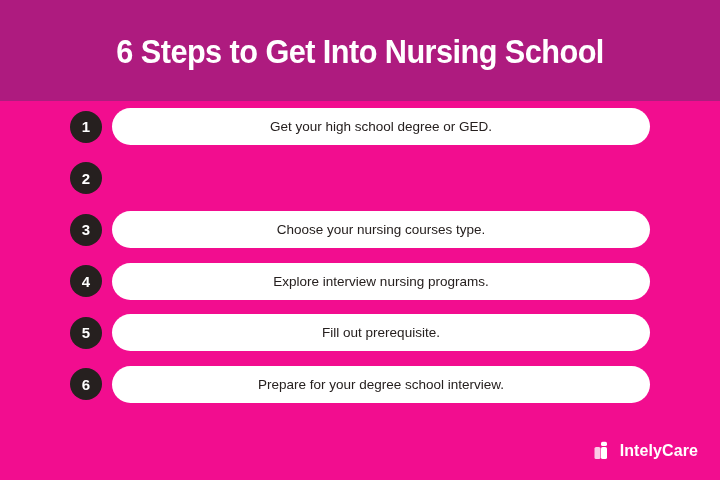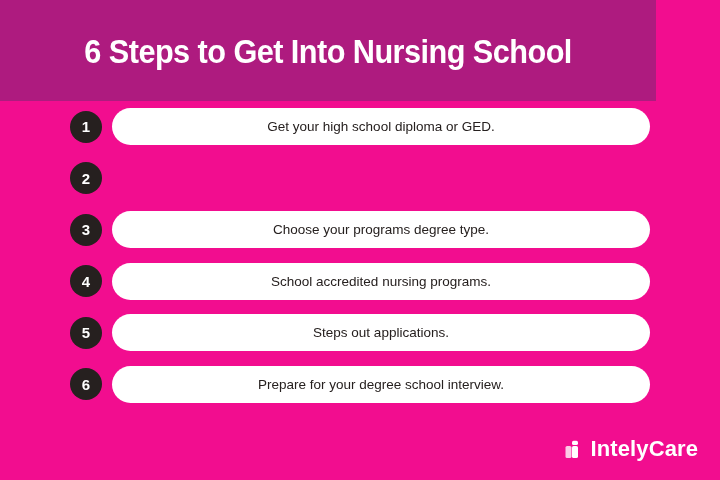--- a/index.html
+++ b/index.html
@@ -19,21 +19,21 @@
     height: 480px;
     background: #F20D8F;
     overflow: hidden;
   }
 
   
   .header-band {
     position: absolute;
     left: 0;
     top: 0;
-    width: 656px;
+    width: 720px;
     height: 101px;
     background: #AE1B7F;
     display: flex;
     align-items: center;
     justify-content: center;
   }
   .header-title {
     color: #FFFFFF;
     font-family: "Liberation Sans", sans-serif;
     font-size: 33px;
@@ -107,21 +107,21 @@
     gap: 7px;
   }
   .logo-mark {
     position: relative;
     width: 19px;
     height: 19px;
     display: block;
   }
   .logo-wordmark {
     color: #FFFFFF;
-    font-size: 22px;
+    font-size: 16px;
     font-weight: bold;
     letter-spacing: 0.1px;
     line-height: 1;
     font-family: "Liberation Sans", sans-serif;
     white-space: nowrap;
   }
 </style>
 </head>
 <body>
 
@@ -131,54 +131,54 @@
     <div class="header-title">6 Steps to Get Into Nursing School</div>
   </div>
 
   <div class="steps-list">
 
     <div class="step-row">
       <div class="step-badge">
         <span>1</span>
       </div>
       <div class="step-pill">
-        <span class="step-text">Get your high school diploma or GED.</span>
+        <span class="step-text">Get your high school degree or GED.</span>
       </div>
     </div>
 
     <div class="step-row">
       <div class="step-badge">
         <span>2</span>
       </div>
     </div>
 
     <div class="step-row">
       <div class="step-badge">
         <span>3</span>
       </div>
       <div class="step-pill">
-        <span class="step-text">Choose your programs degree type.</span>
+        <span class="step-text">Choose your nursing courses type.</span>
       </div>
     </div>
 
     <div class="step-row">
       <div class="step-badge">
         <span>4</span>
       </div>
       <div class="step-pill">
-        <span class="step-text">School accredited nursing programs.</span>
+        <span class="step-text">Explore interview nursing programs.</span>
       </div>
     </div>
 
     <div class="step-row">
       <div class="step-badge">
         <span>5</span>
       </div>
       <div class="step-pill">
-        <span class="step-text">Steps out applications.</span>
+        <span class="step-text">Fill out prerequisite.</span>
       </div>
     </div>
 
     <div class="step-row">
       <div class="step-badge">
         <span>6</span>
       </div>
       <div class="step-pill">
         <span class="step-text">Prepare for your degree school interview.</span>
       </div>

